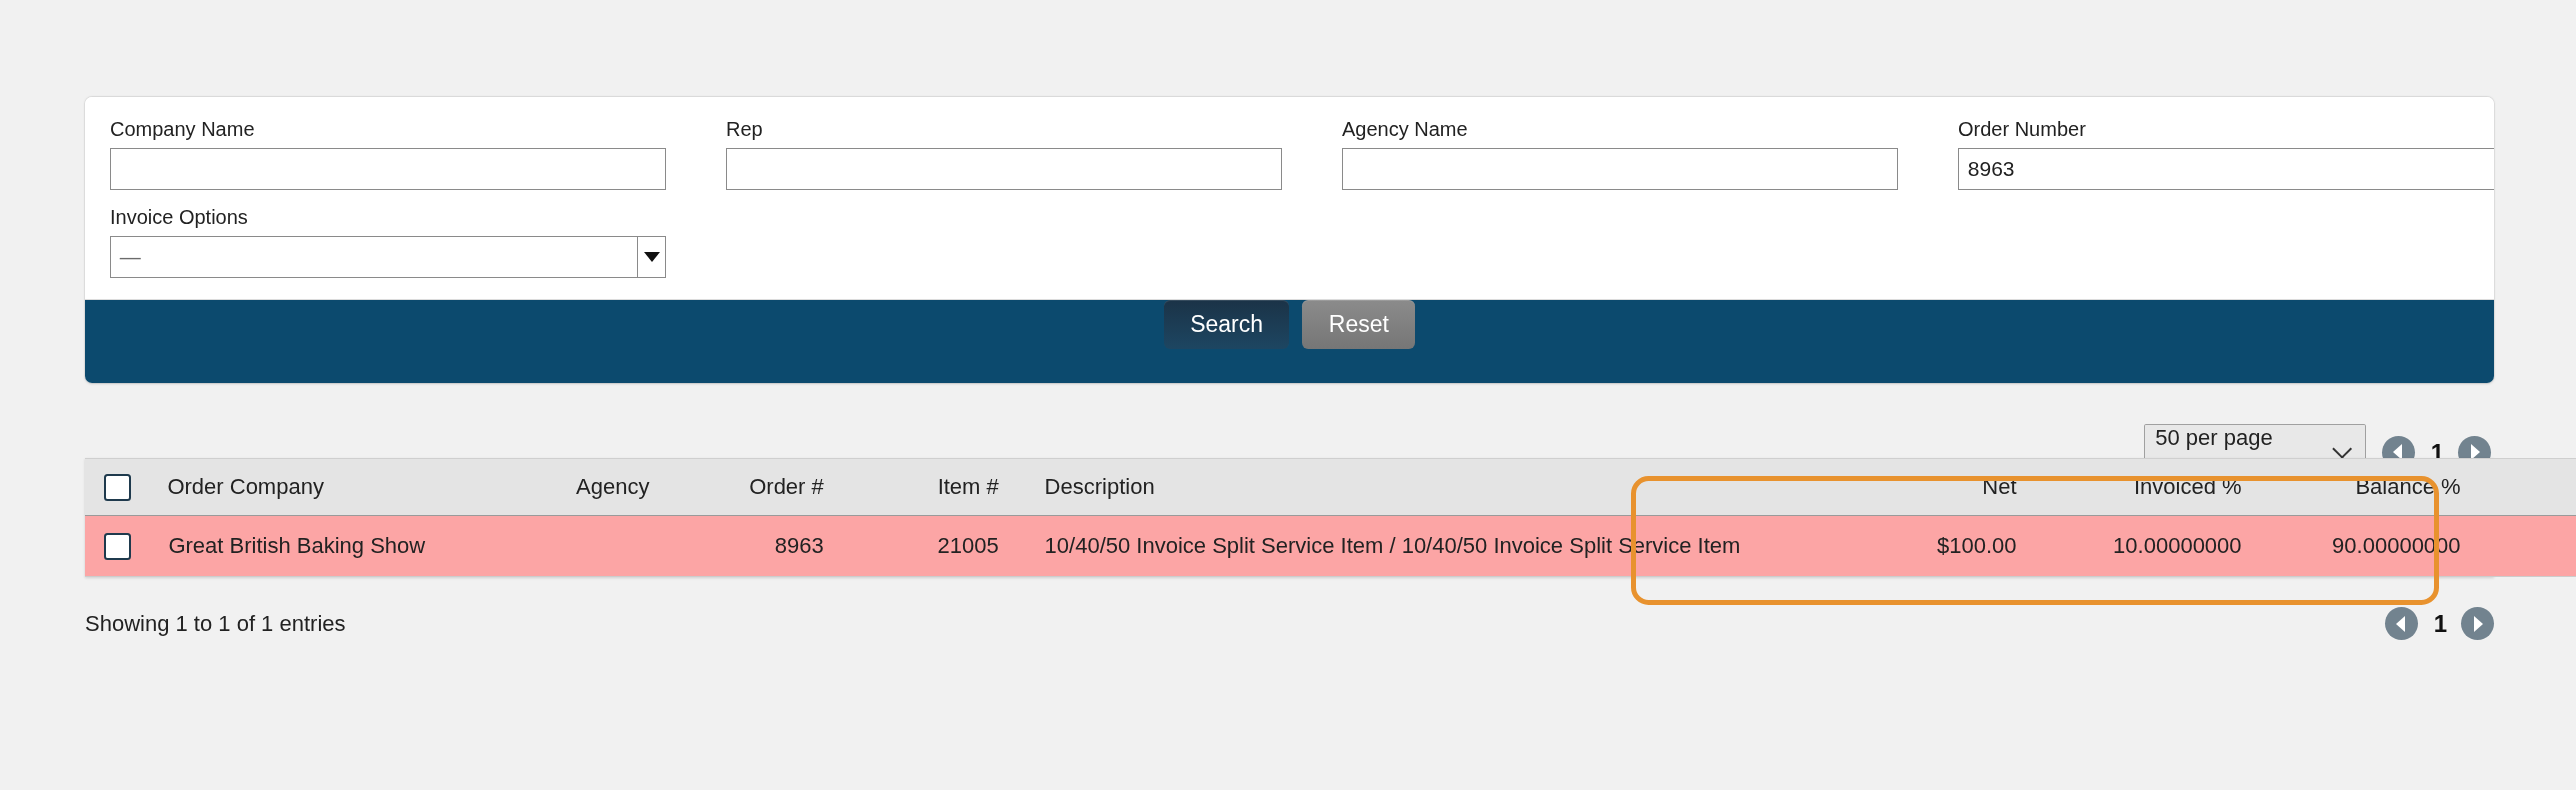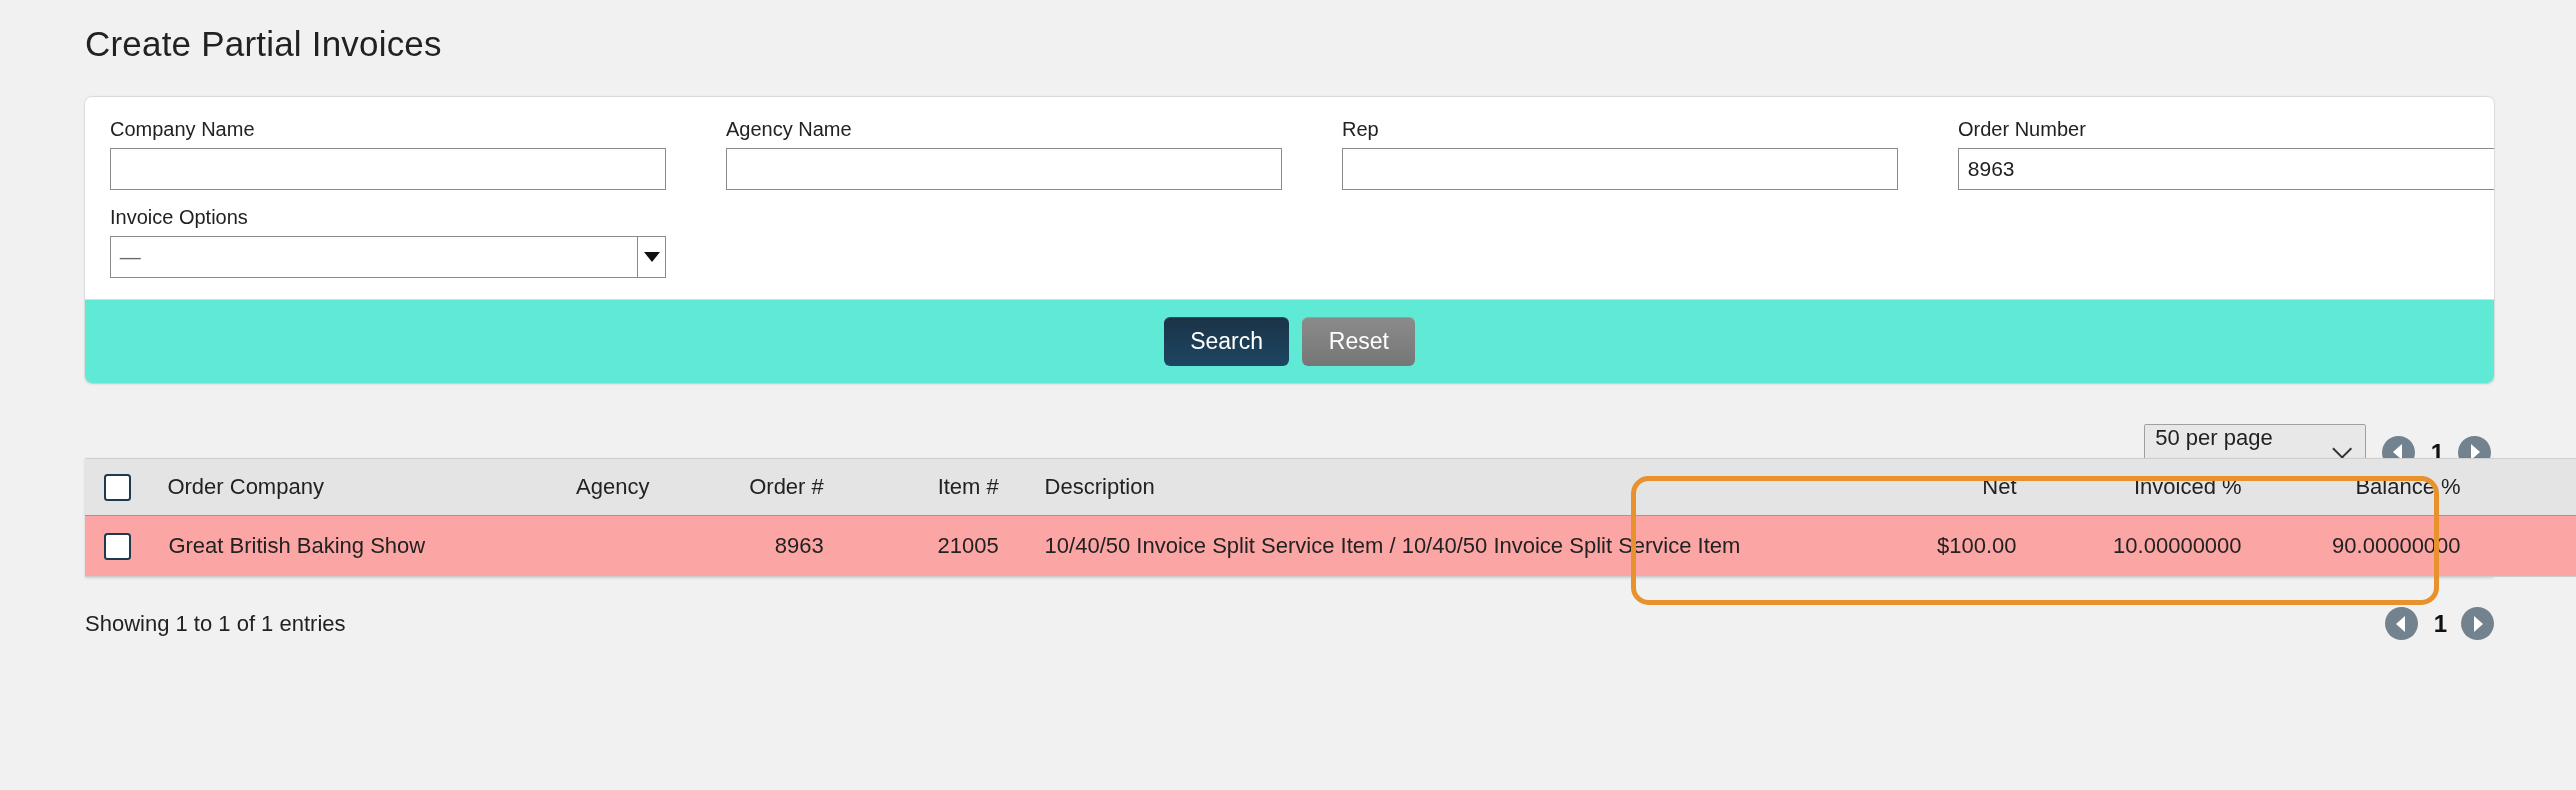--- a/index.html
+++ b/index.html
@@ -119,25 +119,24 @@
   .caret-down {
     width: 0;
     height: 0;
     border-left: 8.8px solid transparent;
     border-right: 8.8px solid transparent;
     border-top: 10.6px solid #111111;
   }
 
   
   .action-bar {
-    background: #5eead4;
+    background: #0c4a6e;
     border-top: 0.9px solid #dcdcdc;
     height: 83px;
     display: flex;
-    align-items: center;
     justify-content: center;
     gap: 13px;
   }
   .btn {
     font-family: "Liberation Sans", sans-serif;
     font-size: 23px;
     color: #ffffff;
     border: none;
     border-radius: 6.2px;
     height: 49px;
@@ -323,36 +322,35 @@
   .bottom-pager {
     display: flex;
     align-items: center;
   }
 </style>
 </head>
 <body>
 
 <div class="page">
 
-  <div class="page-title">Create Partial Invoices</div>
 
   <div class="search-panel">
     <div class="fields-area">
 
       <div class="field-row">
         <div class="field-col">
           <label class="field-label">Company Name</label>
           <input class="text-input" type="text" value="" style="">
         </div>
         <div class="field-col">
-          <label class="field-label">Agency Name</label>
+          <label class="field-label">Rep</label>
           <input class="text-input" type="text" value="" style="">
         </div>
         <div class="field-col">
-          <label class="field-label">Rep</label>
+          <label class="field-label">Agency Name</label>
           <input class="text-input" type="text" value="" style="">
         </div>
         <div class="field-col">
           <label class="field-label">Order Number</label>
           <input class="text-input" type="text" value="8963" style="">
         </div>
       </div>
 
       <div class="field-row field-row-2">
         <div class="field-col">

